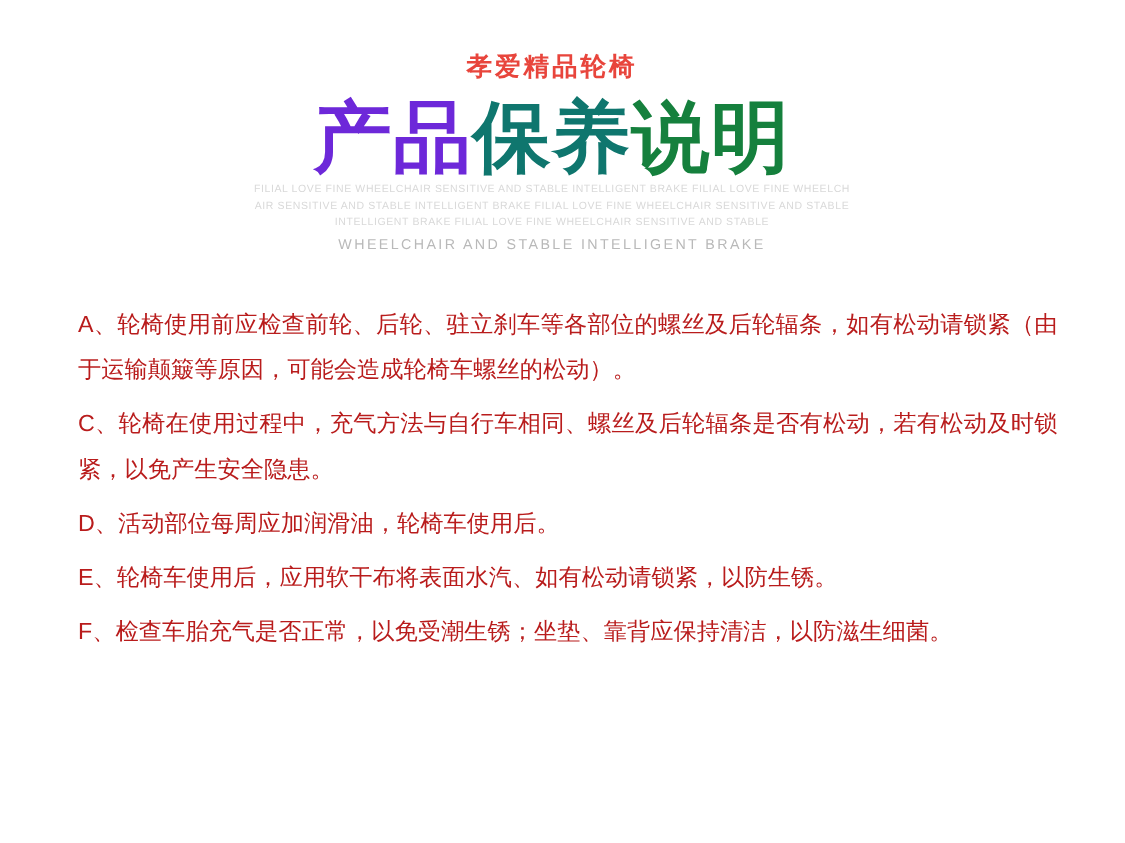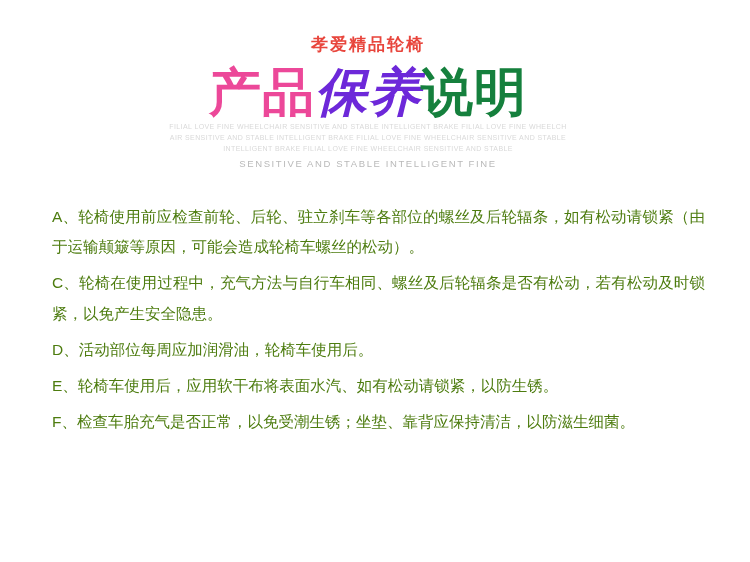--- a/index.html
+++ b/index.html
@@ -35,22 +35,22 @@
     line-height: 1.3;
   }
   .big-title {
     margin-top: 8px;
     font-size: 52px;
     font-weight: bold;
     letter-spacing: 1px;
     line-height: 1.08;
     white-space: nowrap;
   }
-  .big-title .seg-a { color: #ec4899; }
-  .big-title .seg-b { color: #6d28d9; font-style: italic; }
+  .big-title .seg-a { color: #6d28d9; }
+  .big-title .seg-b { color: #0f766e; }
   .big-title .seg-c { color: #15803d; }
 
   .ghost-text {
     margin-top: 2px;
     font-size: 7px;
     color: #d9d9d9;
     line-height: 1.55;
     letter-spacing: 0.4px;
     width: 400px;
     margin-left: auto;
@@ -64,21 +64,21 @@
     font-size: 9.5px;
     color: #b9b9b9;
     letter-spacing: 1.6px;
     line-height: 1.8;
   }
 
   
   .content {
     margin: 30px 31px 0 52px;
     font-size: 15.5px;
-    color: #4d7c0f;
+    color: #b91c1c;
     line-height: 1.95;
   }
   .content p {
     margin: 0 0 6px 0;
     text-align: justify;
   }
 </style>
 </head>
 <body>
 
@@ -87,21 +87,21 @@
   <div class="header">
 
     <div class="brand-line">孝爱精品轮椅</div>
 
     <div class="big-title">
       <span class="seg-a">产品</span><span class="seg-b">保养</span><span class="seg-c">说明</span>
     </div>
 
     <div class="ghost-text">FILIAL LOVE FINE WHEELCHAIR SENSITIVE AND STABLE INTELLIGENT BRAKE FILIAL LOVE FINE WHEELCHAIR SENSITIVE AND STABLE INTELLIGENT BRAKE FILIAL LOVE FINE WHEELCHAIR SENSITIVE AND STABLE INTELLIGENT BRAKE FILIAL LOVE FINE WHEELCHAIR SENSITIVE AND STABLE</div>
 
-    <div class="eng-line" style="margin-top:0;">SENSITIVE AND STABLE INTELLIGENT FINE</div>
+    <div class="eng-line" style="margin-top:0;">WHEELCHAIR AND STABLE INTELLIGENT BRAKE</div>
   </div>
 
   <div class="content">
     <p>A、轮椅使用前应检查前轮、后轮、驻立刹车等各部位的螺丝及后轮辐条，如有松动请锁紧（由于运输颠簸等原因，可能会造成轮椅车螺丝的松动）。</p>
     <p>C、轮椅在使用过程中，充气方法与自行车相同、螺丝及后轮辐条是否有松动，若有松动及时锁紧，以免产生安全隐患。</p>
     <p>D、活动部位每周应加润滑油，轮椅车使用后。</p>
     <p>E、轮椅车使用后，应用软干布将表面水汽、如有松动请锁紧，以防生锈。</p>
     <p>F、检查车胎充气是否正常，以免受潮生锈；坐垫、靠背应保持清洁，以防滋生细菌。</p>
   </div>
 

